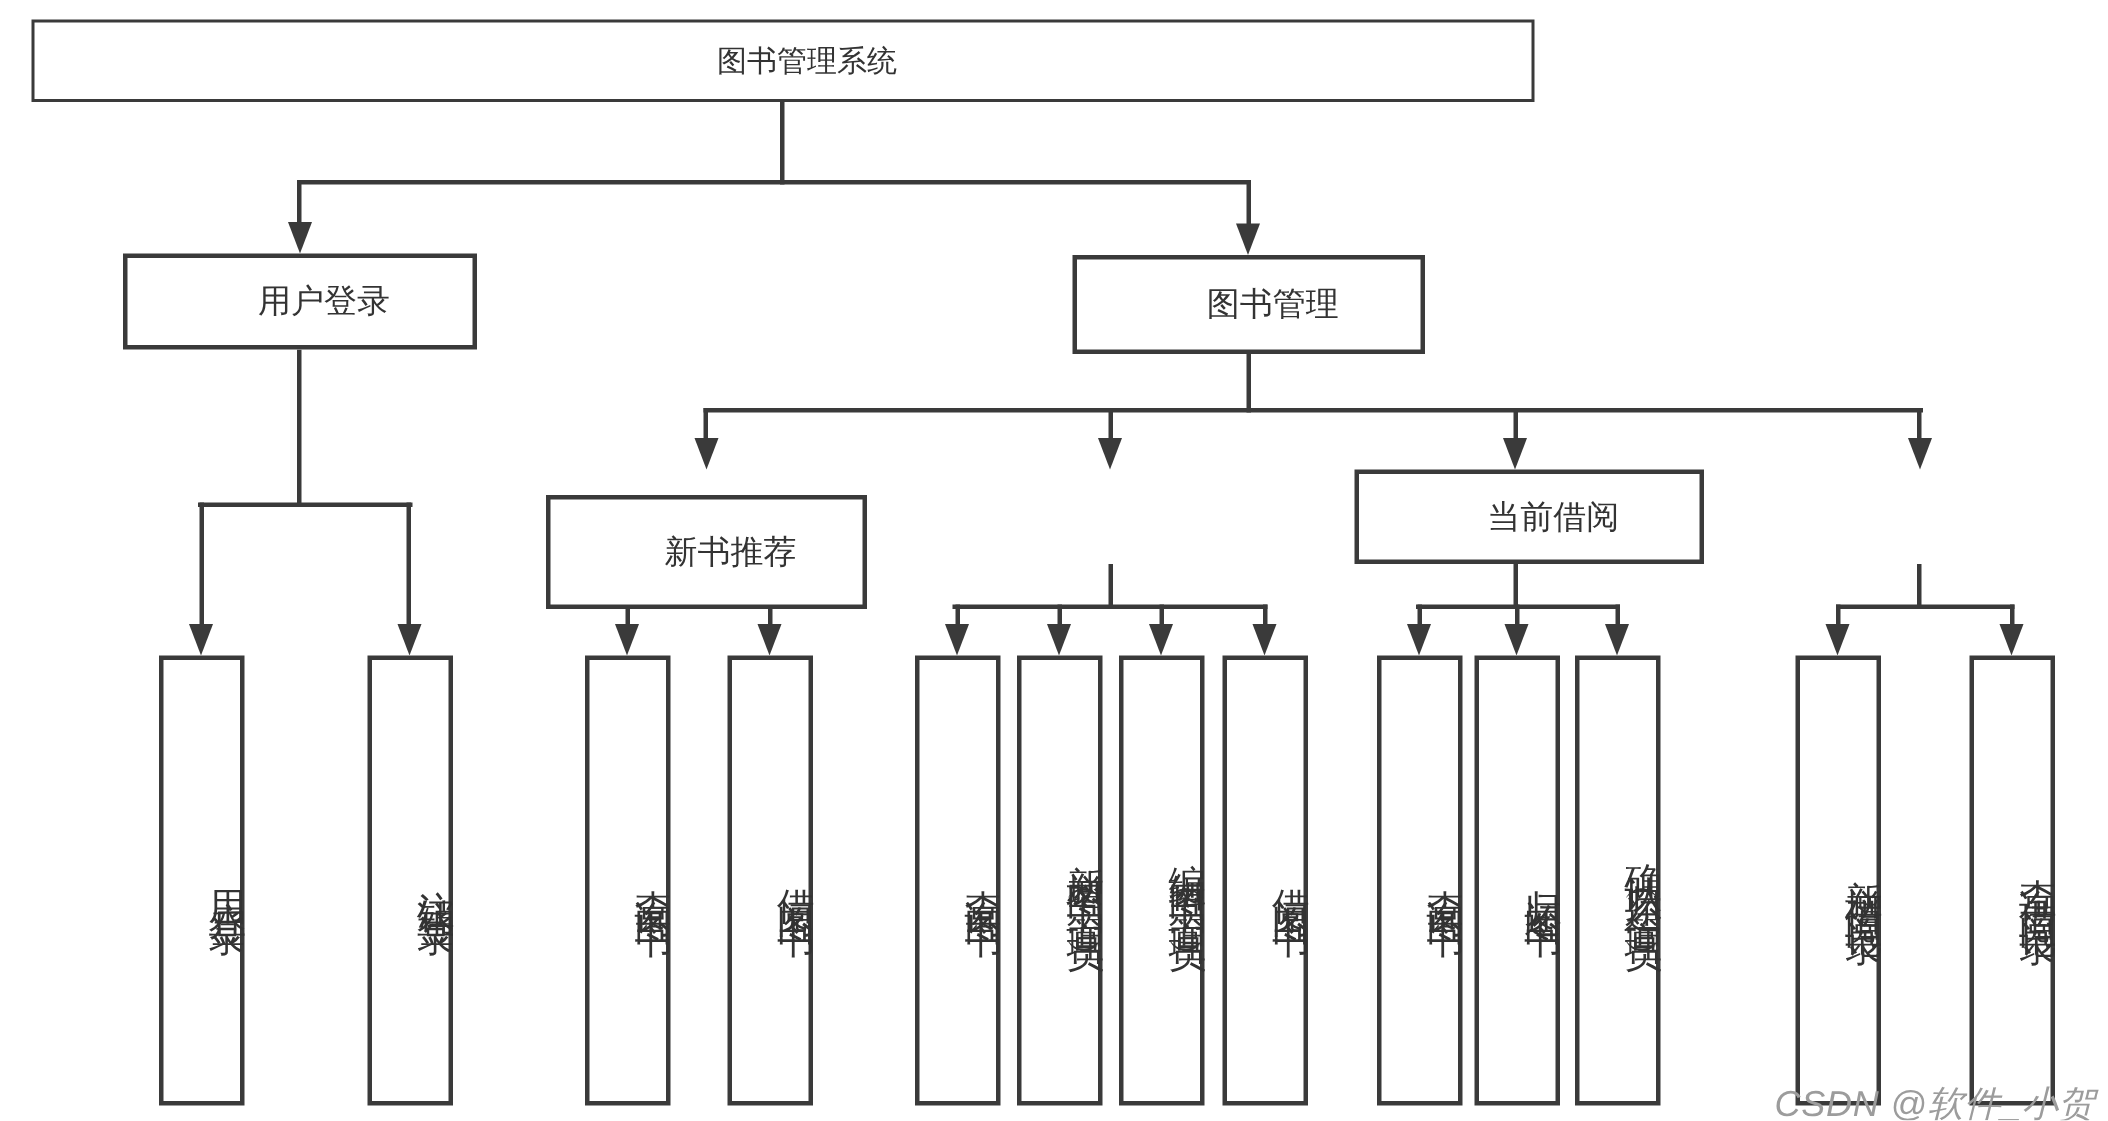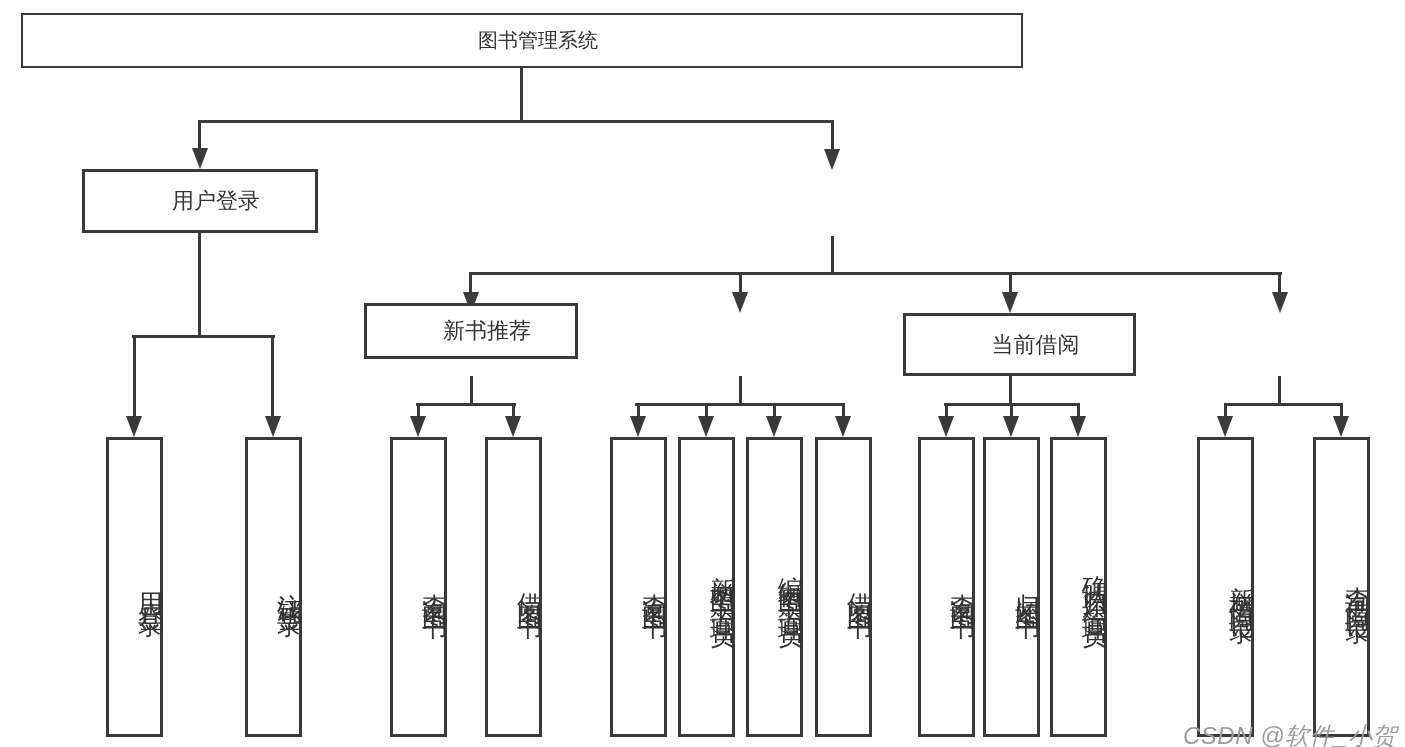--- a/index.html
+++ b/index.html
@@ -89,22 +89,25 @@
   <div class="arr" style="left:1217px;top:416px"></div>
   <div class="arr" style="left:1333px;top:416px"></div>
 
   <div class="box root" style="left:21px;top:13px;width:1002px;height:55px">
     <span class="lbl">图书管理系统</span>
   </div>
 
   <div class="box l2" style="left:82px;top:169px;width:236px;height:64px">
     <span class="lbl">用户登录</span>
   </div>
+  <div class="box l2" style="left:715px;top:170px;width:235px;height:66px">
+    <span class="lbl">图书管理</span>
+  </div>
 
-  <div class="box l3" style="left:364px;top:303px;width:214px;height:56px">
+  <div class="box l3" style="left:364px;top:330px;width:214px;height:76px">
     <span class="lbl">新书推荐</span>
   </div>
   <div class="box l3" style="left:903px;top:313px;width:233px;height:63px">
     <span class="lbl">当前借阅</span>
   </div>
 
   <div class="box leaf" style="left:106px;top:437px;width:57px;height:300px">
     <span class="lbl">用户登录</span>
   </div>
   <div class="box leaf" style="left:245px;top:437px;width:57px;height:300px">

